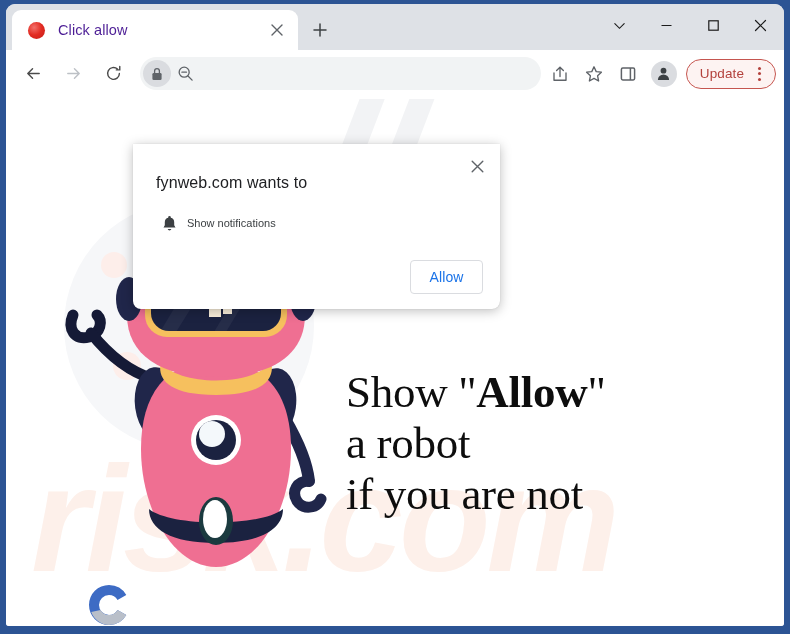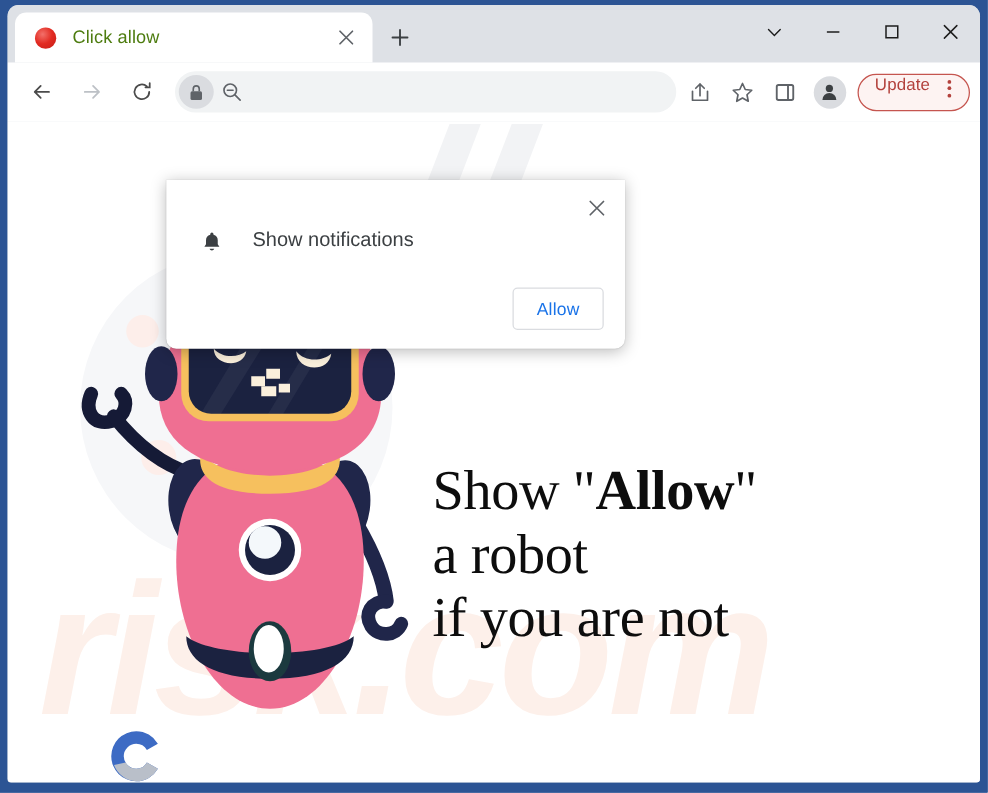--- a/index.html
+++ b/index.html
@@ -43,21 +43,21 @@
   .tab-favicon {
     width: 17px; height: 17px;
     border-radius: 50%;
     background: radial-gradient(circle at 36% 32%, #f3706a 0%, #e22b22 48%, #c51d17 100%);
     flex: 0 0 auto;
   }
   .tab-title {
     flex: 1;
     margin-left: 13px;
     font-size: 14.5px;
-    color: #4d7c0f;
+    color: #4c1d95;
     white-space: nowrap;
     overflow: hidden;
     letter-spacing: .1px;
   }
   .tab-close {
     width: 22px; height: 22px;
     display: flex; align-items: center; justify-content: center;
     border-radius: 50%;
     color: #5f6368;
   }
@@ -162,21 +162,21 @@
     color: #3c4043;
     flex: 0 0 auto;
   }
   .avatar svg { width: 15px; height: 15px; }
   .update-pill {
     margin-left: 9px;
     height: 30px;
     border: 1px solid #c5554f;
     border-radius: 16px;
     background: #fdf3f2;
-    display: flex; align-items: flex-start;
+    display: flex; align-items: center;
     padding: 0 5px 0 13px;
     flex: 0 0 auto;
   }
   .update-label {
     font-size: 13.5px;
     color: #b3413c;
     letter-spacing: .1px;
   }
   .update-dots {
     width: 22px; height: 22px;
@@ -292,22 +292,22 @@
   }
   .notif-bell {
     width: 20px; height: 20px;
     display: flex; align-items: center; justify-content: center;
     color: #3c4043;
     flex: 0 0 auto;
     margin-left: 3px;
   }
   .notif-bell svg { width: 15px; height: 17px; }
   .notif-perm {
-    margin-left: 23px;
-    font-size: 16px;
+    margin-left: 8px;
+    font-size: 11px;
     color: #3c4043;
   }
   .notif-actions {
     display: flex;
     justify-content: flex-end;
     gap: 10px;
     margin-top: 27px;
   }
   .notif-btn {
     min-width: 73px;
@@ -517,20 +517,21 @@
         </svg>
 
       </div>
 
       <div class="notif-dialog">
         <div class="notif-close">
           <svg viewBox="0 0 13 13" fill="none" stroke="currentColor" stroke-width="1.4" stroke-linecap="round">
             <path d="M1.2 1.2 L11.8 11.8 M11.8 1.2 L1.2 11.8"></path>
           </svg>
         </div>
+        <div class="notif-title">fynweb.com wants to</div>
         <div class="notif-row">
           <span class="notif-bell">
             <svg viewBox="0 0 15 17" fill="currentColor">
               <path d="M7.5 1 a1.3 1.3 0 0 1 1.3 1.3 v.5 a4.6 4.6 0 0 1 3.4 4.4 v3.1 l1.3 2.1 H1.5 l1.3 -2.1 V7.2 a4.6 4.6 0 0 1 3.4 -4.4 v-.5 A1.3 1.3 0 0 1 7.5 1 Z"></path>
               <path d="M5.6 14 a2 2 0 0 0 3.8 0 Z"></path>
             </svg>
           </span>
           <span class="notif-perm">Show notifications</span>
         </div>
         <div class="notif-actions">

